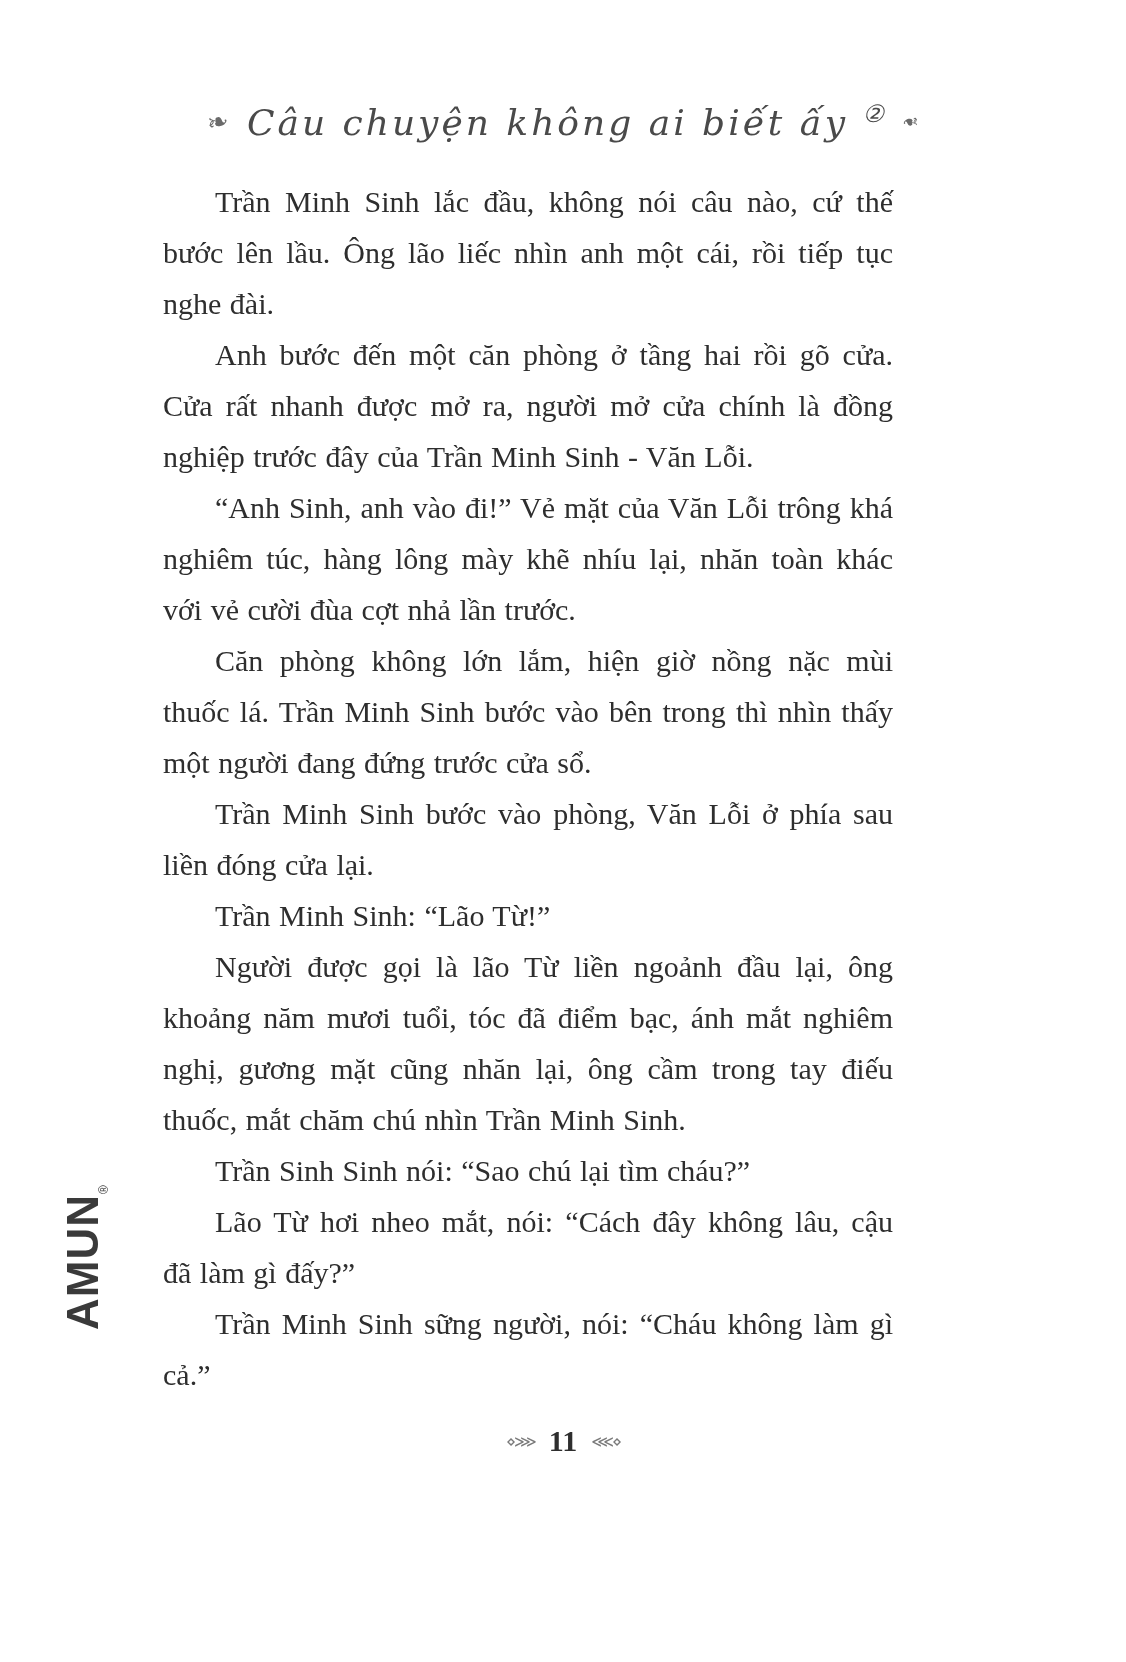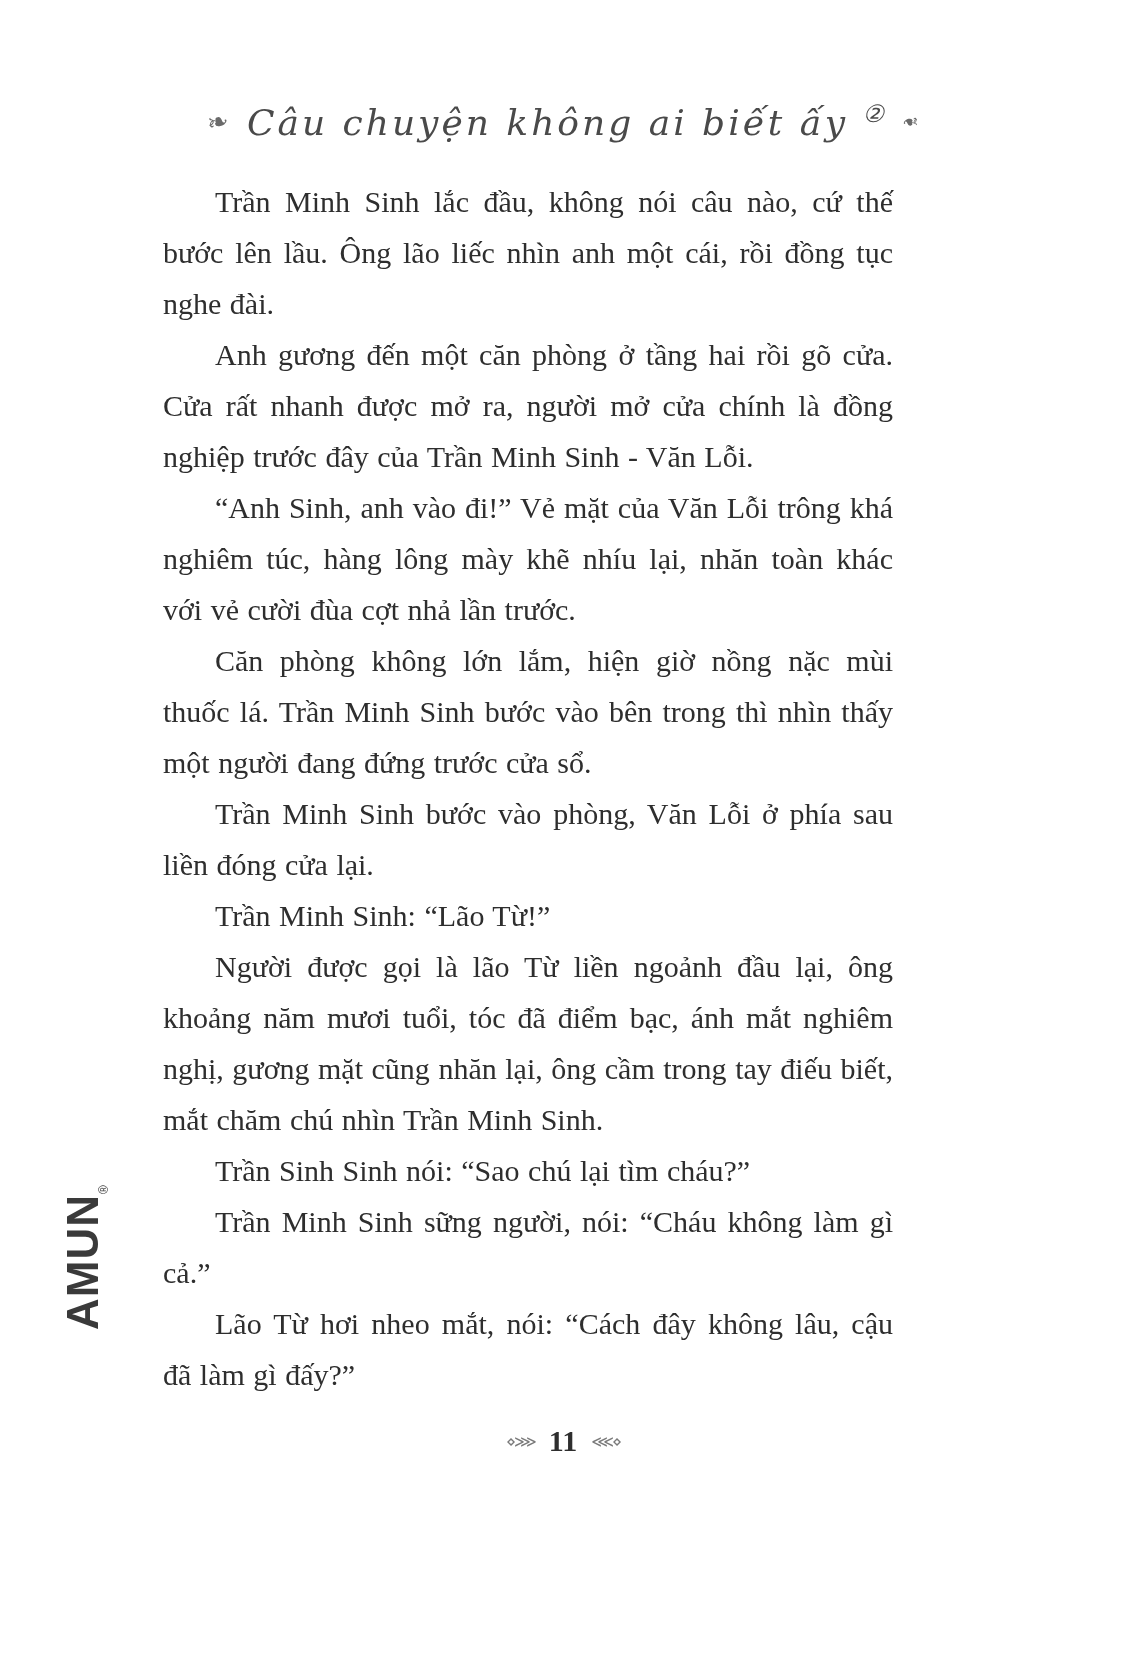--- a/index.html
+++ b/index.html
@@ -119,30 +119,30 @@
   <div class="header">
     <span class="leaf left">❧</span>
     <span class="title">
       <span>Câu chuyện không ai biết ấy</span>
       <span class="circled">②</span>
     </span>
     <span class="leaf right">❧</span>
   </div>
 
   <div class="body-text" id="paragraphs">
-      <p>Trần Minh Sinh lắc đầu, không nói câu nào, cứ thế bước lên lầu. Ông lão liếc nhìn anh một cái, rồi đồng tục nghe đài.</p>
-      <p>Anh gương đến một căn phòng ở tầng hai rồi gõ cửa. Cửa rất nhanh được mở ra, người mở cửa chính là đồng nghiệp trước đây của Trần Minh Sinh - Văn Lỗi.</p>
+      <p>Trần Minh Sinh lắc đầu, không nói câu nào, cứ thế bước lên lầu. Ông lão liếc nhìn anh một cái, rồi tiếp tục nghe đài.</p>
+      <p>Anh bước đến một căn phòng ở tầng hai rồi gõ cửa. Cửa rất nhanh được mở ra, người mở cửa chính là đồng nghiệp trước đây của Trần Minh Sinh - Văn Lỗi.</p>
       <p>“Anh Sinh, anh vào đi!” Vẻ mặt của Văn Lỗi trông khá nghiêm túc, hàng lông mày khẽ nhíu lại, nhăn toàn khác với vẻ cười đùa cợt nhả lần trước.</p>
       <p>Căn phòng không lớn lắm, hiện giờ nồng nặc mùi thuốc lá. Trần Minh Sinh bước vào bên trong thì nhìn thấy một người đang đứng trước cửa sổ.</p>
       <p>Trần Minh Sinh bước vào phòng, Văn Lỗi ở phía sau liền đóng cửa lại.</p>
       <p>Trần Minh Sinh: “Lão Từ!”</p>
-      <p>Người được gọi là lão Từ liền ngoảnh đầu lại, ông khoảng năm mươi tuổi, tóc đã điểm bạc, ánh mắt nghiêm nghị, gương mặt cũng nhăn lại, ông cầm trong tay điếu biết, mắt chăm chú nhìn Trần Minh Sinh.</p>
+      <p>Người được gọi là lão Từ liền ngoảnh đầu lại, ông khoảng năm mươi tuổi, tóc đã điểm bạc, ánh mắt nghiêm nghị, gương mặt cũng nhăn lại, ông cầm trong tay điếu thuốc, mắt chăm chú nhìn Trần Minh Sinh.</p>
       <p>Trần Sinh Sinh nói: “Sao chú lại tìm cháu?”</p>
+      <p>Lão Từ hơi nheo mắt, nói: “Cách đây không lâu, cậu đã làm gì đấy?”</p>
       <p>Trần Minh Sinh sững người, nói: “Cháu không làm gì cả.”</p>
-      <p>Lão Từ hơi nheo mắt, nói: “Cách đây không lâu, cậu đã làm gì đấy?”</p>
     </div>
 
   <div class="footer">
     <span class="flourish">⋄⋙</span>
     <span class="page-number">11</span>
     <span class="flourish">⋘⋄</span>
   </div>
 
   <div class="logo">
     <span>AMUN</span><span class="reg">®</span>

